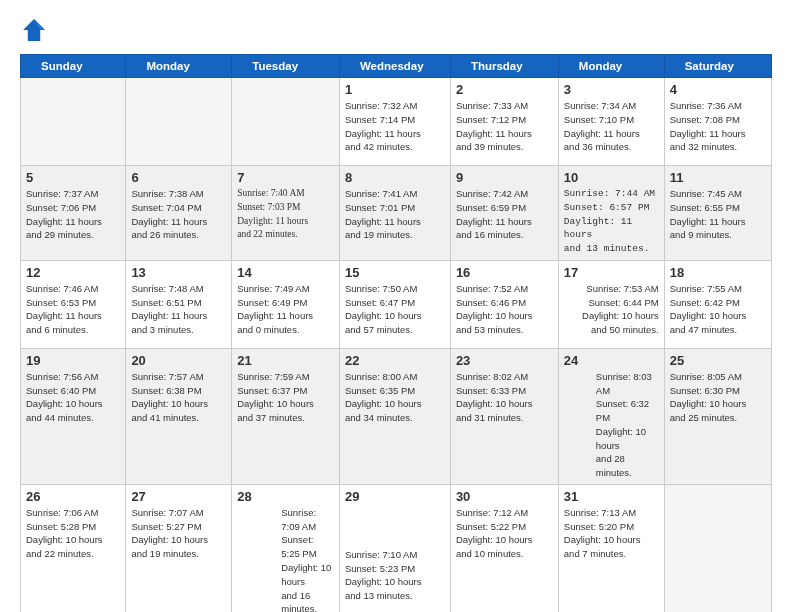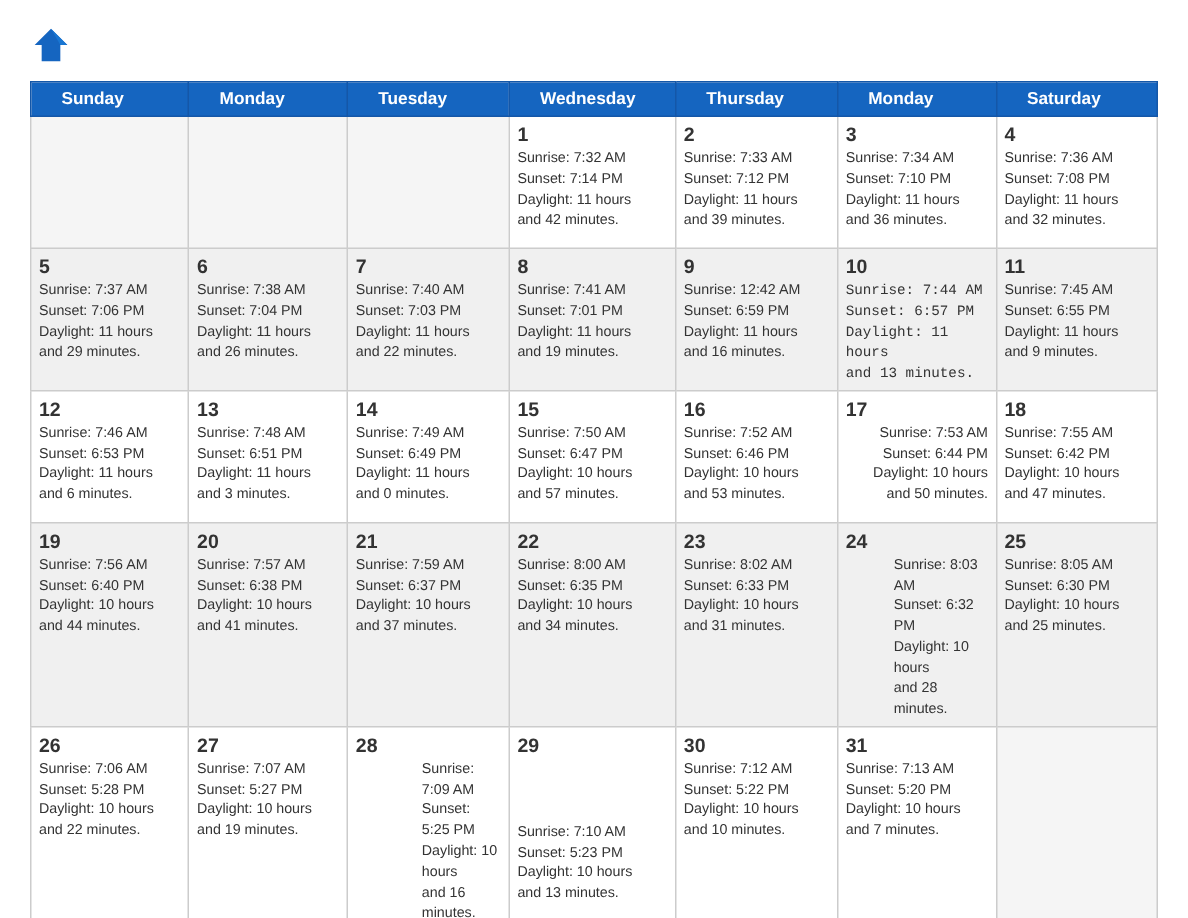--- a/index.html
+++ b/index.html
@@ -169,35 +169,35 @@
           </td>
           <td>
             <span class="day-num">6</span>
             <div class="day-info" style="white-space: pre-line;">Sunrise: 7:38 AM
 Sunset: 7:04 PM
 Daylight: 11 hours
 and 26 minutes.</div>
           </td>
           <td>
             <span class="day-num">7</span>
-            <div class="day-info" style="white-space: pre-line;">Sunrise: 7:40 AM
+            <div class="day-info" style="white-space: pre-line; font-family: Liberation Serif, serif;">Sunrise: 7:40 AM
 Sunset: 7:03 PM
 Daylight: 11 hours
 and 22 minutes.</div>
           </td>
           <td>
             <span class="day-num">8</span>
             <div class="day-info" style="white-space: pre-line;">Sunrise: 7:41 AM
 Sunset: 7:01 PM
 Daylight: 11 hours
 and 19 minutes.</div>
           </td>
           <td>
             <span class="day-num">9</span>
-            <div class="day-info" style="white-space: pre-line;">Sunrise: 12:42 AM
+            <div class="day-info" style="white-space: pre-line;">Sunrise: 7:42 AM
 Sunset: 6:59 PM
 Daylight: 11 hours
 and 16 minutes.</div>
           </td>
           <td>
             <span class="day-num">10</span>
             <div class="day-info" style="white-space: pre-line; font-family: Liberation Mono, monospace;">Sunrise: 7:44 AM
 Sunset: 6:57 PM
 Daylight: 11 hours
 and 13 minutes.</div>

